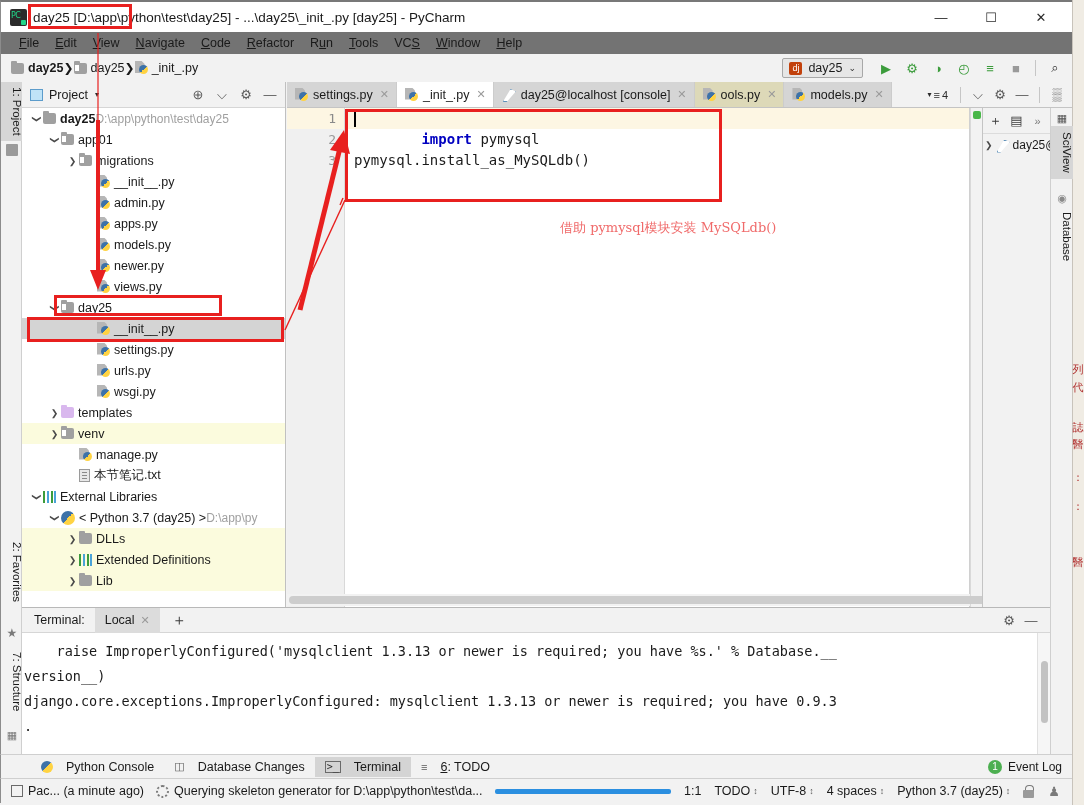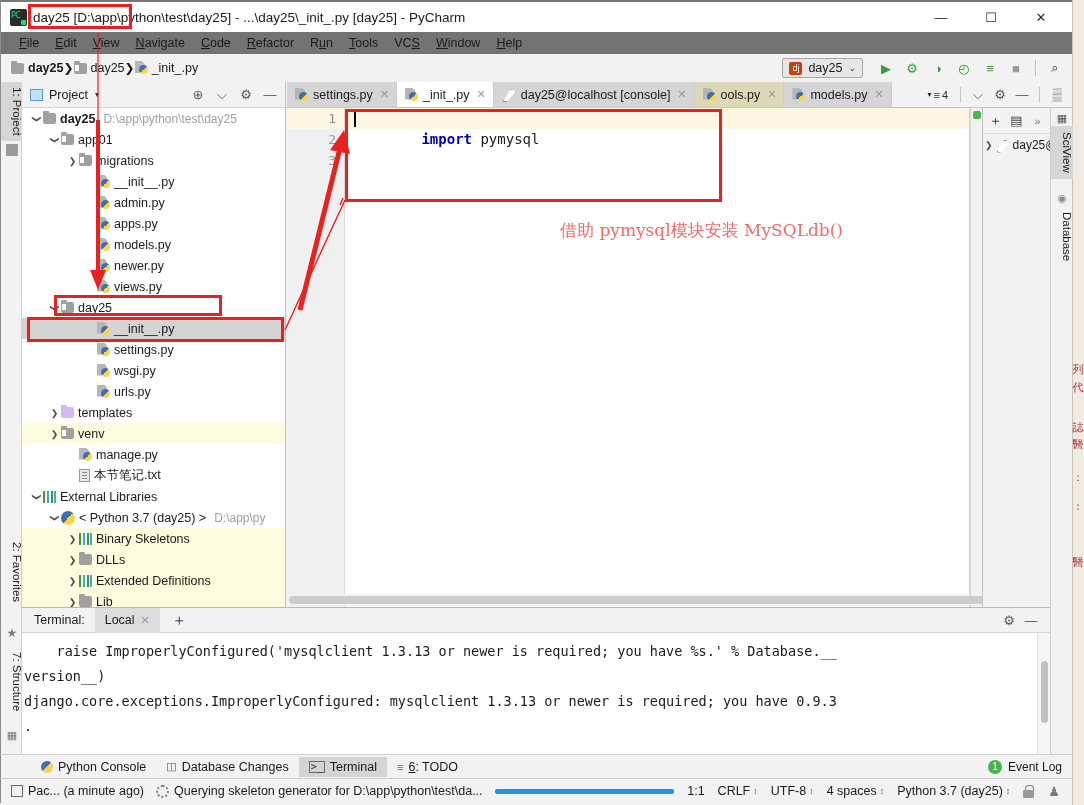--- a/index.html
+++ b/index.html
@@ -206,21 +206,21 @@
   }
   .trow.sel { background: #d4d4d4; }
   .trow.hl  { background: #fbfbdd; }
   .arr {
     width: 13px; text-align: center; font-size: 9px; color: #4a4a4a; flex: none;
   }
   .arr.open::before { content: "\276F"; display: inline-block; transform: rotate(90deg); }
   .arr.closed::before { content: "\276F"; }
   .tlabel { margin-left: 4px; }
   .tlabel.bold { font-weight: bold; }
-  .tpath { margin-left: 8px; color: #a0a0a0; font-size: 12px; }
+  .tpath { color: #a0a0a0; font-size: 12px; }
   .lib-ico {
     width: 13px; height: 12px; flex: none; display: inline-block;
     background: linear-gradient(90deg,#3c9c3c 0 18%, transparent 18% 30%, #4aa3d8 30% 48%, transparent 48% 60%, #3c9c3c 60% 78%, transparent 78% 88%, #4aa3d8 88% 100%);
   }
   .py-logo-ico {
     width: 14px; height: 14px; border-radius: 50%; flex: none;
     background: linear-gradient(135deg, #3d72a8 0 50%, #ffd342 50% 100%);
   }
   .txt-ico {
     width: 11px; height: 13px; flex: none; background: #e8e8e8;
@@ -299,21 +299,21 @@
     position: absolute; left: 8px; top: 2px; width: 1.5px; height: 17px;
     background: #000;
   }
   .box-code {
     position: absolute; left: 345px; top: 109px; width: 377px; height: 93px;
     border: 3px solid #e8201f; pointer-events: none;
   }
   .cn-note {
     position: absolute; left: 560px; top: 219px;
     font-family: "DejaVu Serif", serif;
-    font-size: 17px; color: #f06a6a; white-space: nowrap;
+    font-size: 13px; color: #f06a6a; white-space: nowrap;
   }
   .editor-scroll-h {
     position: absolute; left: 287px; top: 594px; width: 683px; height: 12px;
     background: #f2f2f2;
   }
   .editor-scroll-h .thumb {
     position: absolute; left: 2px; top: 2px; width: 716px; height: 8px;
     background: #cdcdcd; border-radius: 4px;
   }
   .marker-gutter {
@@ -390,21 +390,21 @@
 
   
   .bottombar {
     position: absolute; left: 0; top: 754px;
     width: 1072px; height: 24px;
     background: #f2f2f2; border-top: 1px solid #cfcfcf;
     border-left: 1px solid #8c8c8c;
     display: flex; align-items: center; padding-left: 30px;
   }
   .bbtn {
-    display: flex; align-items: center; gap: 5px;
+    display: flex; align-items: center; gap: 13px;
     padding: 2px 10px; font-size: 12.5px; height: 20px;
   }
   .bbtn.active { background: #d4d4d4; }
   .bbtn u { text-decoration: underline; }
   .bottombar-right { margin-left: auto; display: flex; align-items: center; padding-right: 10px; gap: 6px; }
   .evt-badge {
     width: 14px; height: 14px; border-radius: 50%; background: #4caf50;
     color: #fff; font-size: 10px; text-align: center; line-height: 14px;
   }
 
@@ -611,27 +611,27 @@
         <div class="trow">
           <span style="display:inline-block;width:62px;flex:none;"></span>
           <span class="arr"></span>
           <span class="py-ico"></span>
           <span class="tlabel">settings.py</span>
         </div>
         <div class="trow">
           <span style="display:inline-block;width:62px;flex:none;"></span>
           <span class="arr"></span>
           <span class="py-ico"></span>
+          <span class="tlabel">urls.py</span>
+        </div>
+        <div class="trow">
+          <span style="display:inline-block;width:62px;flex:none;"></span>
+          <span class="arr"></span>
+          <span class="py-ico"></span>
           <span class="tlabel">wsgi.py</span>
-        </div>
-        <div class="trow">
-          <span style="display:inline-block;width:62px;flex:none;"></span>
-          <span class="arr"></span>
-          <span class="py-ico"></span>
-          <span class="tlabel">urls.py</span>
         </div>
         <div class="trow">
           <span style="display:inline-block;width:26px;flex:none;"></span>
           <span class="arr closed"></span>
           <span class="fo-ico purple"></span>
           <span class="tlabel">templates</span>
         </div>
         <div class="trow hl">
           <span style="display:inline-block;width:26px;flex:none;"></span>
           <span class="arr closed"></span>
@@ -655,26 +655,20 @@
           <span class="arr open"></span>
           <span class="lib-ico"></span>
           <span class="tlabel">External Libraries</span>
         </div>
         <div class="trow">
           <span style="display:inline-block;width:26px;flex:none;"></span>
           <span class="arr open"></span>
           <span class="py-logo-ico"></span>
           <span class="tlabel">&lt; Python 3.7 (day25) &gt;</span>
           <span class="tpath">D:\app\py</span>
-        </div>
-        <div class="trow hl">
-          <span style="display:inline-block;width:44px;flex:none;"></span>
-          <span class="arr closed"></span>
-          <span class="lib-ico"></span>
-          <span class="tlabel">Binary Skeletons</span>
         </div>
         <div class="trow hl">
           <span style="display:inline-block;width:44px;flex:none;"></span>
           <span class="arr closed"></span>
           <span class="fo-ico"></span>
           <span class="tlabel">DLLs</span>
         </div>
         <div class="trow hl">
           <span style="display:inline-block;width:44px;flex:none;"></span>
           <span class="arr closed"></span>
@@ -737,20 +731,21 @@
     <div class="gutter">
       <div class="ln cur">1</div>
       <div class="ln">2</div>
       <div class="ln">3</div>
     </div>
     <div class="code">
       <div class="cline cur">
         <span class="caret-bar"></span><span class="kw">import</span><span> pymysql</span>
       </div>
       <div class="cline"></div>
+      <div class="cline"><span>pymysql.install_as_MySQLdb()</span></div>
     </div>
   </div>
   <div class="box-code"></div>
   <div class="cn-note">借助 pymysql模块安装 MySQLdb()</div>
 
   <div class="marker-gutter">
     <div class="ok"></div>
   </div>
   <div class="editor-scroll-h">
     <div class="thumb"></div>
@@ -833,21 +828,21 @@
     <div class="sb-item">
       <span class="spinner"></span>
       <span>Querying skeleton generator for D:\app\python\test\da...</span>
     </div>
     <div class="progbar"></div>
     <div class="statusbar-right">
       <div class="sb-r">
         <span>1:1</span>
       </div>
       <div class="sb-r">
-        <span>CRLF</span>
+        <span>TODO</span>
         <span class="sb-updown">↕</span>
       </div>
       <div class="sb-r">
         <span>UTF-8</span>
         <span class="sb-updown">↕</span>
       </div>
       <div class="sb-r">
         <span>4 spaces</span>
         <span class="sb-updown">↕</span>
       </div>

